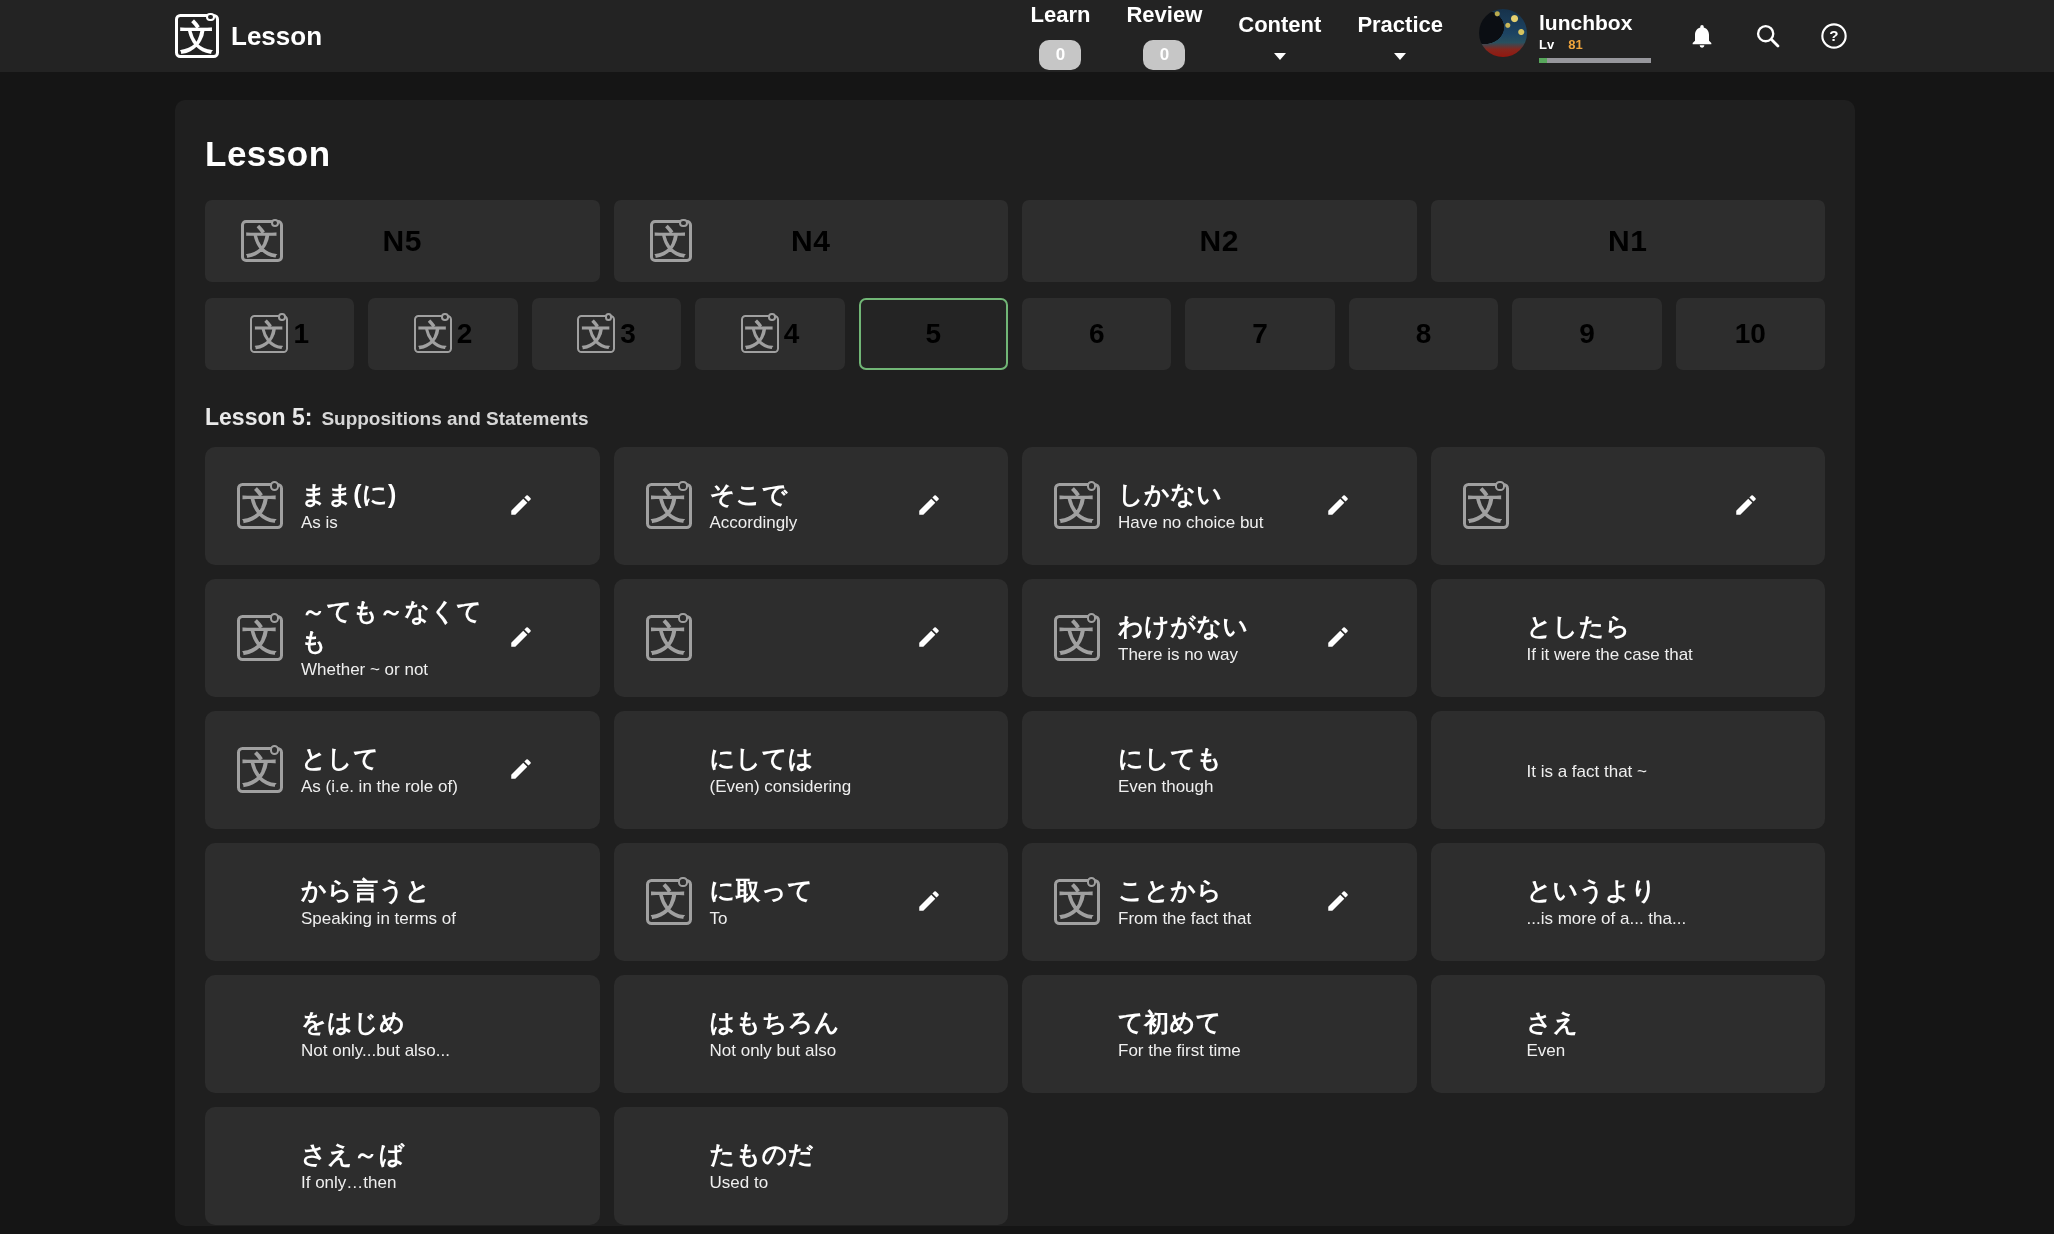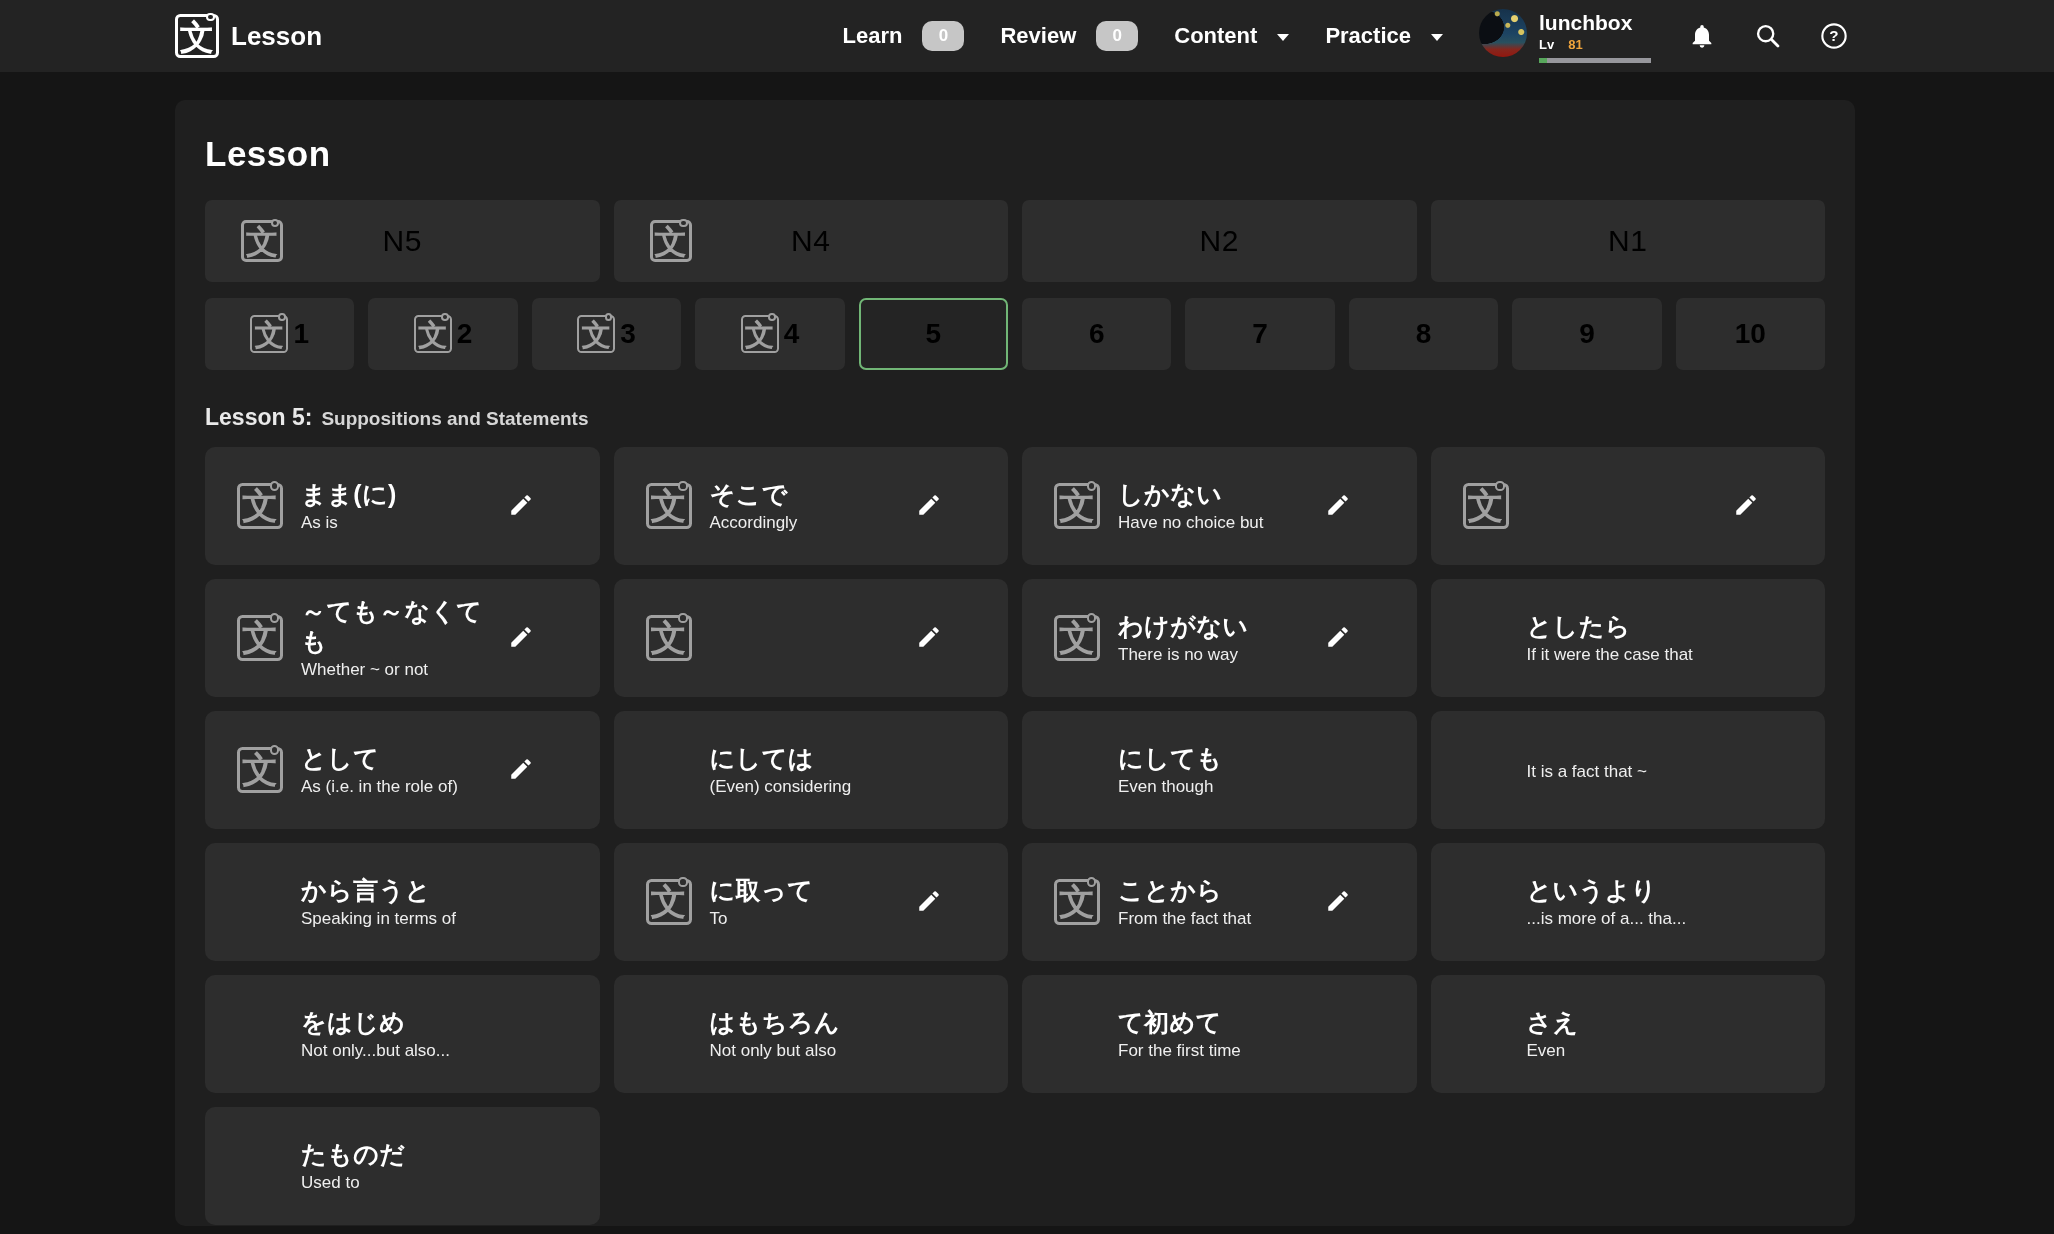--- a/index.html
+++ b/index.html
@@ -3,21 +3,21 @@
 <meta charset="utf-8">
 <style>
   * { margin:0; padding:0; box-sizing:border-box; }
   html,body { width:2054px; height:1234px; background:#151515; font-family:"Liberation Sans",sans-serif; color:#fff; overflow:hidden; }
 
   
   .navbar { height:72px; background:#232323; display:flex; align-items:center; }
   .brand { display:flex; align-items:center; gap:12px; margin-left:175px; cursor:pointer; }
   .brand-name { font-size:26px; font-weight:bold; }
   .nav-cluster { margin-left:auto; margin-right:205px; display:flex; align-items:center; gap:36px; }
-  .nav-item { display:flex; align-items:center; gap:20px; font-size:22px; font-weight:bold; cursor:pointer; }
+  .nav-item { display:flex; align-items:center; gap:12px; font-size:22px; font-weight:bold; cursor:pointer;flex-direction:column; }
   .badge { min-width:42px; height:30px; padding:0 8px; border-radius:10px; background:#c6c6c6; color:#ffffff; font-size:17px; font-weight:bold; display:flex; align-items:center; justify-content:center; }
   .caret { width:0; height:0; border-left:6px solid transparent; border-right:6px solid transparent; border-top:7px solid #fff; display:inline-block; margin-top:3px; }
   .user { display:flex; align-items:flex-start; gap:12px; cursor:pointer; }
   .avatar { width:48px; height:48px; border-radius:50%; flex:none;
     background:
       radial-gradient(circle at 74% 20%, #e3cf6f 0 3px, transparent 4px),
       radial-gradient(circle at 88% 48%, #d6c35f 0 2.5px, transparent 3.5px),
       radial-gradient(circle at 60% 34%, #c9b85a 0 2px, transparent 3px),
       radial-gradient(circle at 38% 10%, #b7a94e 0 2px, transparent 3px),
       radial-gradient(110% 95% at 12% 38%, #0b0e13 0 36%, transparent 37%),
@@ -41,21 +41,21 @@
   .bp-muted { color:#a0a0a0; }
   .bp-muted .bp-ring { background:#2d2d2d; }
 
   
   .panel { position:absolute; left:175px; top:100px; width:1680px; height:1126px; background:#1f1f1f; border-radius:10px; padding:34px 30px; }
   .page-title { font-size:35px; font-weight:bold; letter-spacing:0.5px; }
 
   .levels-row { display:flex; gap:14px; margin-top:26px; }
   .level-btn { flex:1; height:82px; background:#2d2d2d; border:2px solid transparent; border-radius:7px; position:relative; display:flex; align-items:center; justify-content:center; cursor:pointer; }
   .level-btn .bp-logo { position:absolute; left:34px; font-size:42px; }
-  .level-btn .lbl { font-size:30px; font-weight:normal; letter-spacing:0.5px; }
+  .level-btn .lbl { font-size:30px; font-weight:bold; letter-spacing:0.5px; }
   .level-btn.selected { background:#242424; border-color:#71b676; }
 
   .lessons-row { display:flex; gap:14px; margin-top:16px; }
   .lesson-btn { flex:1; height:72px; background:#2d2d2d; border:2px solid transparent; border-radius:7px; display:flex; align-items:center; justify-content:center; gap:5px; cursor:pointer; }
   .lesson-btn .bp-logo { font-size:38px; }
   .lesson-btn .lbl { font-size:28px; font-weight:bold; }
   .lesson-btn.selected { background:#242424; border-color:#71b676; }
 
   .lesson-heading { margin-top:34px; display:flex; align-items:baseline; gap:9px; }
   .lesson-heading .pfx { font-size:23px; font-weight:bold; color:#e9e9e9; }
@@ -471,19 +471,29 @@
       <span class="jp" style="display:block">さえ</span>
       <span class="en" style="display:block">Even</span>
     </span>
 
   </div>
       <div class="card">
     <span class="icon-slot">
       
     </span>
     <span class="txt">
+      <span class="jp" style="display:block">さえ～ば</span>
+      <span class="en" style="display:block">If only…then</span>
+    </span>
+
+  </div>
+      <div class="card">
+    <span class="icon-slot">
+      
+    </span>
+    <span class="txt">
       <span class="jp" style="display:block">たものだ</span>
       <span class="en" style="display:block">Used to</span>
     </span>
 
   </div>
     </div>
 </div>
 
 </body></html>

